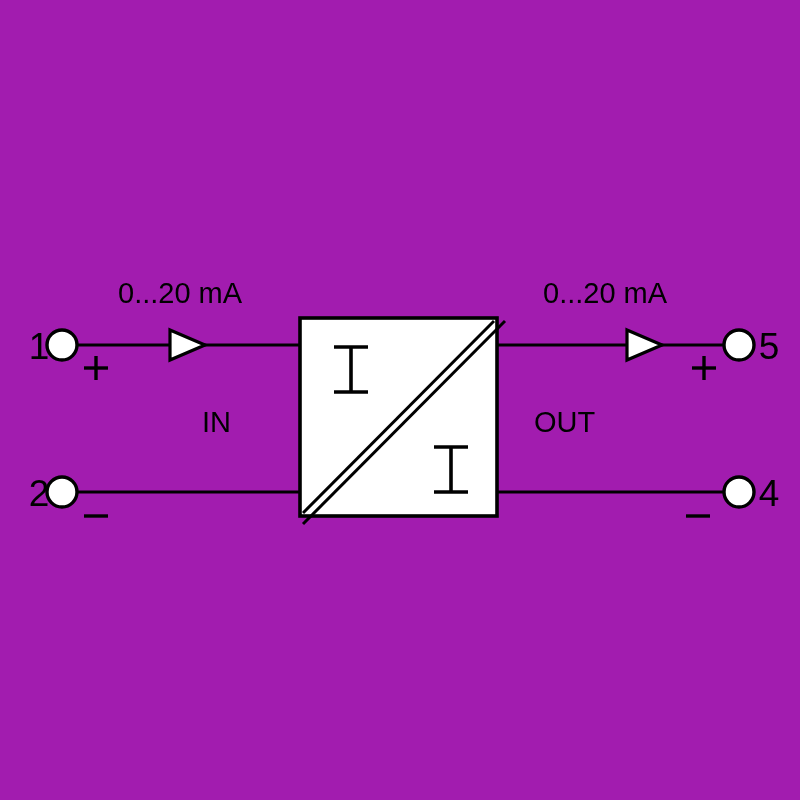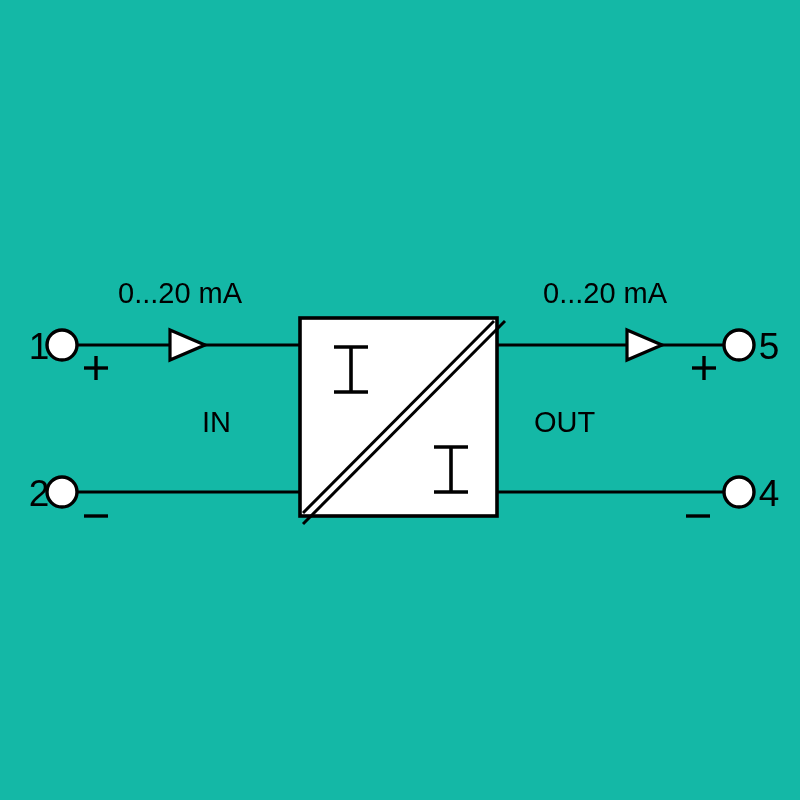--- a/index.html
+++ b/index.html
@@ -11,21 +11,21 @@
     width: 800px;
     height: 800px;
     font-family: "Liberation Sans", sans-serif;
     color: #000000;
     overflow: hidden;
   }
   #diagram-root {
     position: relative;
     width: 800px;
     height: 800px;
-    background: #14b8a6;
+    background: #a21caf;
   }
   svg#schematic {
     position: absolute;
     left: 0;
     top: 0;
     width: 800px;
     height: 800px;
     display: block;
   }
   .wire, .box-outline, .iso-line, .arrowhead, .terminal-circle {

